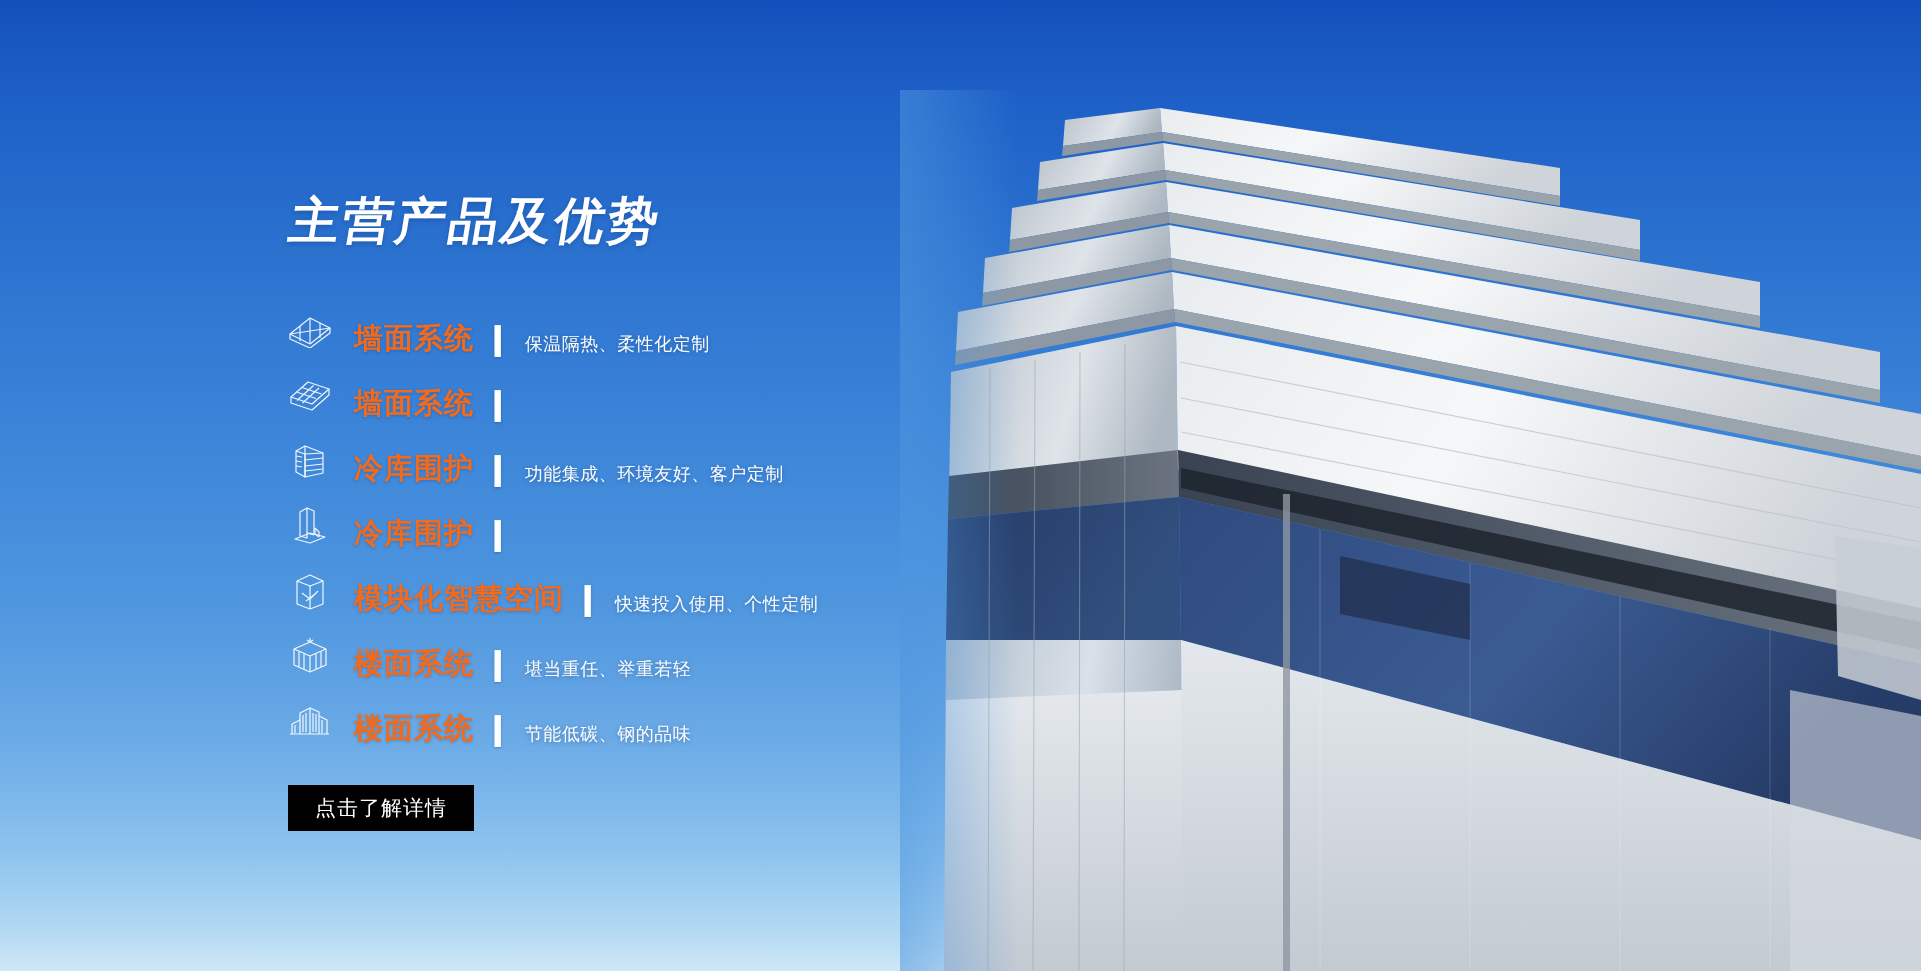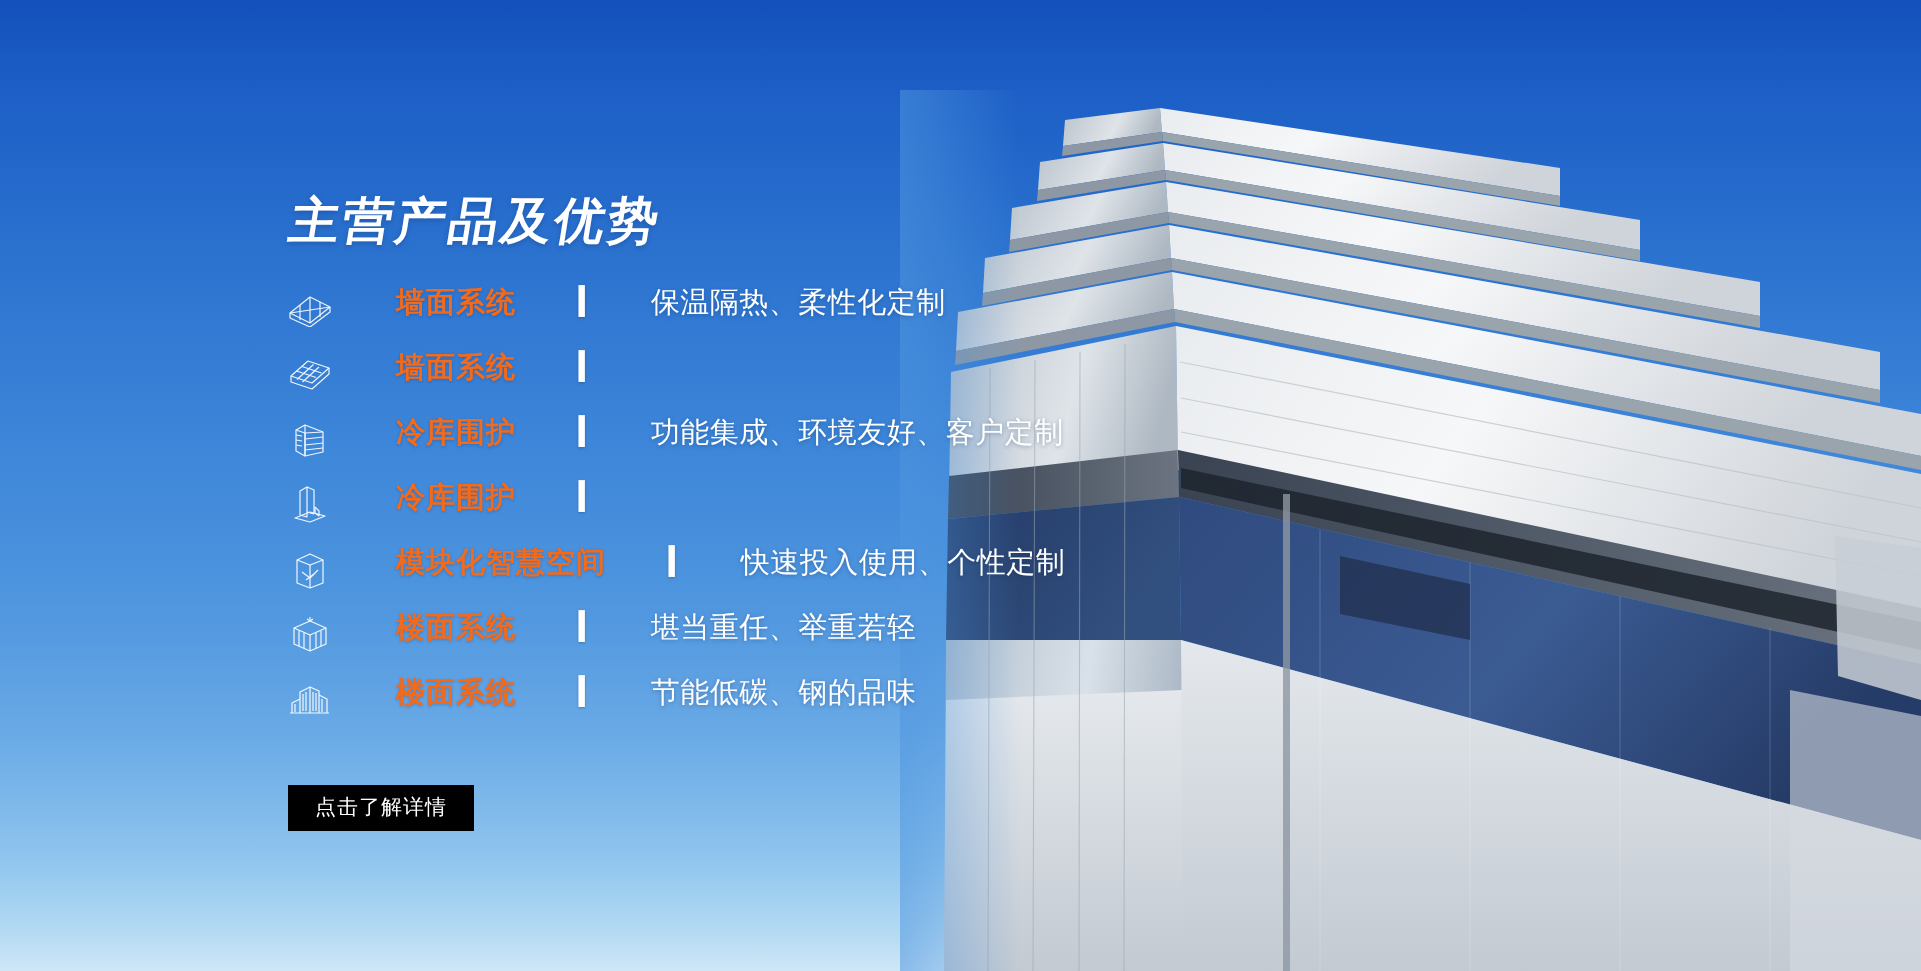--- a/index.html
+++ b/index.html
@@ -56,23 +56,22 @@
     transform-origin:left bottom;
     text-shadow:0 2px 5px rgba(8,40,95,.28);
     white-space:nowrap;
     margin-bottom:42px;
   }
 
   .product-list{ list-style:none; }
 
   .product-row{
     display:flex;
-    align-items:flex-start;
+    align-items:flex-end;
     height:65px;
-    gap:42px;
   }
 
   .row-icon{
     width:48px;
     min-width:48px;
     height:44px;
     display:flex;
     align-items:center;
     justify-content:center;
     margin-right:20px;
@@ -97,35 +96,35 @@
     font-weight:bold;
     margin:0 15px 0 18px;
     line-height:1;
     transform:scaleX(.72) scaleY(1.05);
     display:inline-block;
     text-shadow:0 1px 3px rgba(10,40,90,.3);
   }
 
   .row-desc{
     font-family:"DejaVu Sans","Liberation Sans",sans-serif;
-    font-size:29px;
+    font-size:18px;
     color:#ffffff;
     letter-spacing:.5px;
     line-height:1;
     white-space:nowrap;
     text-shadow:0 1px 4px rgba(10,40,90,.35);
   }
 
   .cta{
     display:inline-block;
     margin-top:42px;
     margin-left:2px;
     background:#000000;
     color:#ffffff;
-    font-family:Liberation Serif, serif;
+    font-family:Liberation Sans, sans-serif;
     font-size:21px;
     letter-spacing:1px;
     padding:12px 27px 13px;
     border:none;
     cursor:pointer;
     line-height:1;
   }
 </style>
 </head>
 <body>

